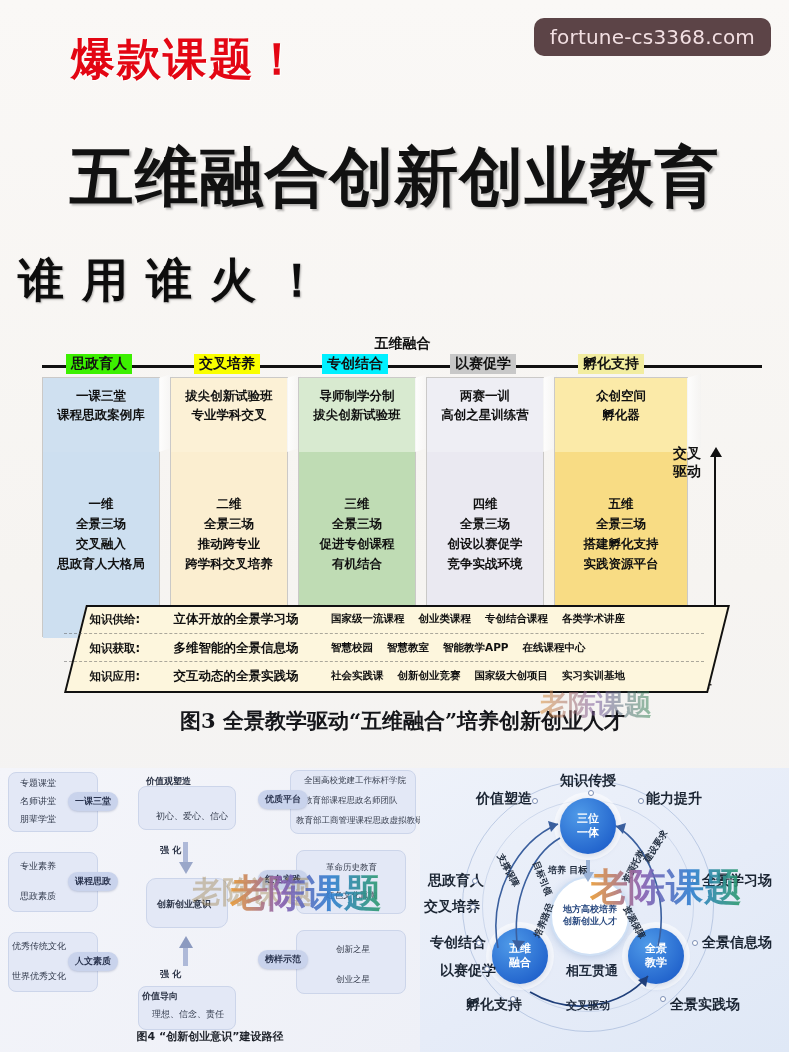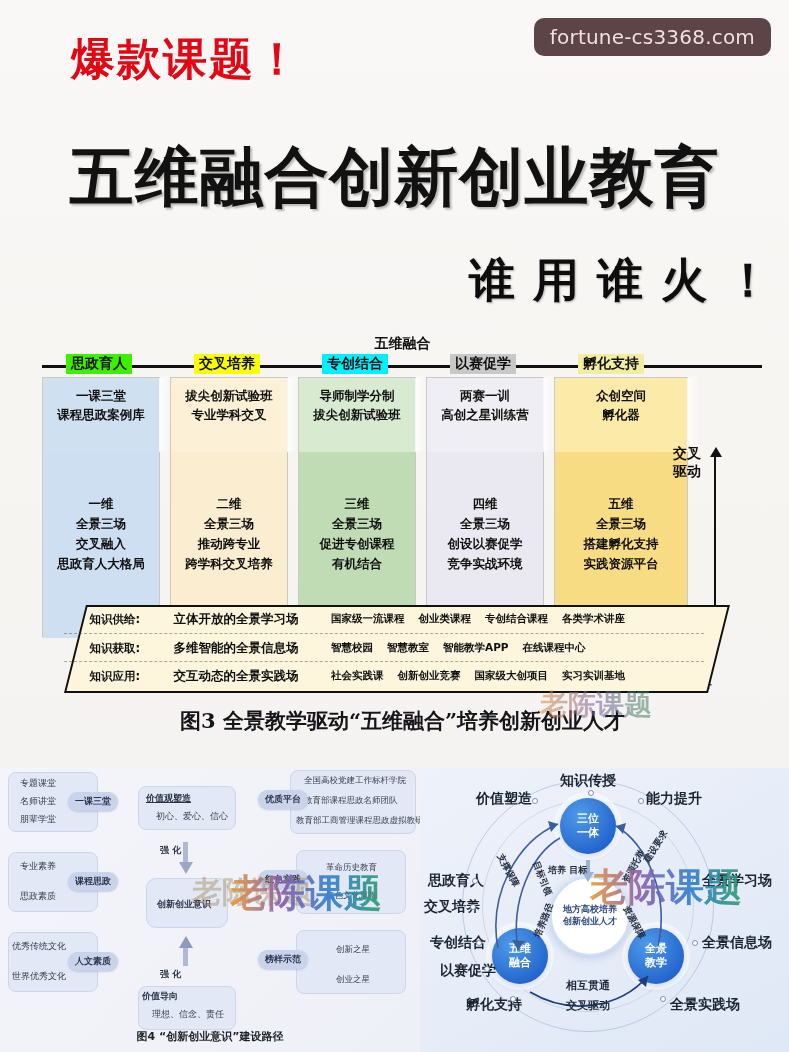--- a/index.html
+++ b/index.html
@@ -18,21 +18,21 @@
     font-family:"DejaVu Sans",sans-serif;}
 
   
   .hl-red{position:absolute;left:28px;top:30px;color:#e30613;font-size:44px;
     font-weight:bold;letter-spacing:2px;font-family:"DejaVu Sans",sans-serif;
     text-shadow:1px 1px 0 #fff;margin-left:43px;}
   .hl-big{position:absolute;left:0;right:0;top:134px;text-align:center;color:#111;
     font-size:64px;font-weight:bold;letter-spacing:1px;
     font-family:"DejaVu Sans",sans-serif;
     text-shadow:2px 2px 2px rgba(0,0,0,.25);}
-  .hl-sub{position:absolute;left:0;right:0;top:250px;text-align:right;color:#0d0d0d;
+  .hl-sub{position:absolute;left:0;right:0;top:250px;text-align:left;color:#0d0d0d;
     font-size:46px;font-weight:bold;letter-spacing:18px;text-indent:18px;
     font-family:"DejaVu Serif","Liberation Serif",serif;
     text-shadow:1px 1px 2px rgba(0,0,0,.3);}
 
   
   .fig3{position:absolute;left:8px;top:335px;width:789px;height:390px;}
   .fig3-title{position:absolute;left:0;right:0;top:0;text-align:center;
     font-size:14px;font-weight:bold;color:#111;}
   .axis-line{position:absolute;left:34px;top:30px;width:720px;height:0;
     border-top:3px solid #111;}
@@ -294,21 +294,21 @@
     <div class="f4lab" style="left:20px;top:92px;">专业素养</div>
     <div class="f4lab" style="left:20px;top:122px;">思政素质</div>
     <div class="pill" style="left:68px;top:104px;">课程思政</div>
 
     <div class="f4card" style="left:8px;top:164px;width:88px;height:58px;"></div>
     <div class="f4lab" style="left:12px;top:172px;">优秀传统文化</div>
     <div class="f4lab" style="left:12px;top:202px;">世界优秀文化</div>
     <div class="pill" style="left:68px;top:184px;">人文素质</div>
 
     <div class="f4card" style="left:138px;top:18px;width:96px;height:42px;"></div>
-    <div class="f4strong" style="left:146px;top:24px;text-decoration:underline;">价值观塑造</div>
+    <div class="f4strong" style="left:146px;top:7px;">价值观塑造</div>
     <div class="f4lab" style="left:156px;top:42px;">初心、爱心、信心</div>
 
     <div class="f4strong" style="left:160px;top:76px;">强  化</div>
     <div class="vline" style="left:183px;top:74px;height:22px;"></div>
     <div class="arrowdn" style="left:179px;top:94px;"></div>
 
     <div class="f4card" style="left:146px;top:110px;width:80px;height:48px;border-radius:10px;"></div>
     <div class="f4strong" style="left:157px;top:130px;">创新创业意识</div>
 
     <div class="arrowup" style="left:179px;top:168px;"></div>
@@ -401,21 +401,21 @@
       <polygon points="162,104 174,104 168,114" fill="#9ab2d6"></polygon>
     </svg>
 
     <div class="alab" style="left:70px;top:96px;transform:rotate(62deg);">支撑保障</div>
     <div class="alab" style="left:104px;top:104px;transform:rotate(68deg);">目标引领</div>
     <div class="alab" style="left:128px;top:96px;">培养  目标</div>
     <div class="alab" style="left:218px;top:72px;transform:rotate(-58deg);">建设要求</div>
     <div class="alab" style="left:196px;top:92px;transform:rotate(-62deg);">资源托举</div>
     <div class="alab" style="left:106px;top:146px;transform:rotate(-68deg);">培养路径</div>
     <div class="alab" style="left:196px;top:148px;transform:rotate(62deg);">资源保障</div>
-    <div class="alab" style="left:146px;top:210px;font-size:11px;text-align:right;">相互贯通</div>
+    <div class="alab" style="left:146px;top:194px;font-size:13px;text-align:right;">相互贯通</div>
     <div class="alab" style="left:146px;top:230px;font-size:11px;">交叉驱动</div>
 
   </div>
 
   <div class="wm-big wm-d">老陈课题</div>
   <div class="wm-big wm-b">老陈课题</div>
   <div class="wm-big wm-c">老陈课题</div>
 
 </div>
 

